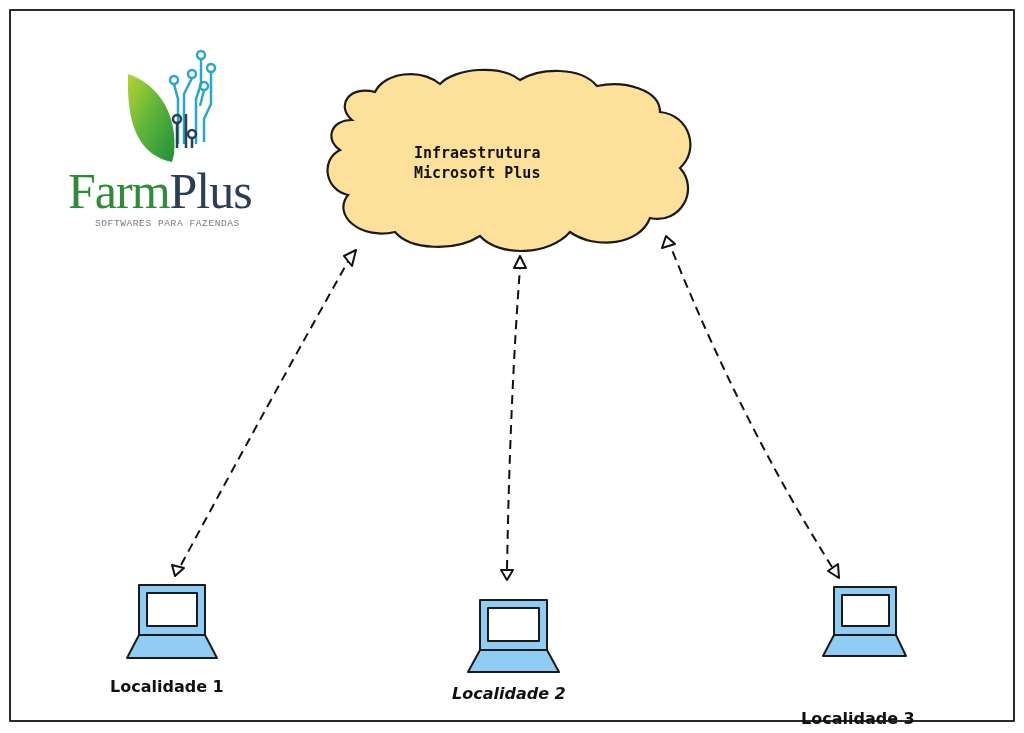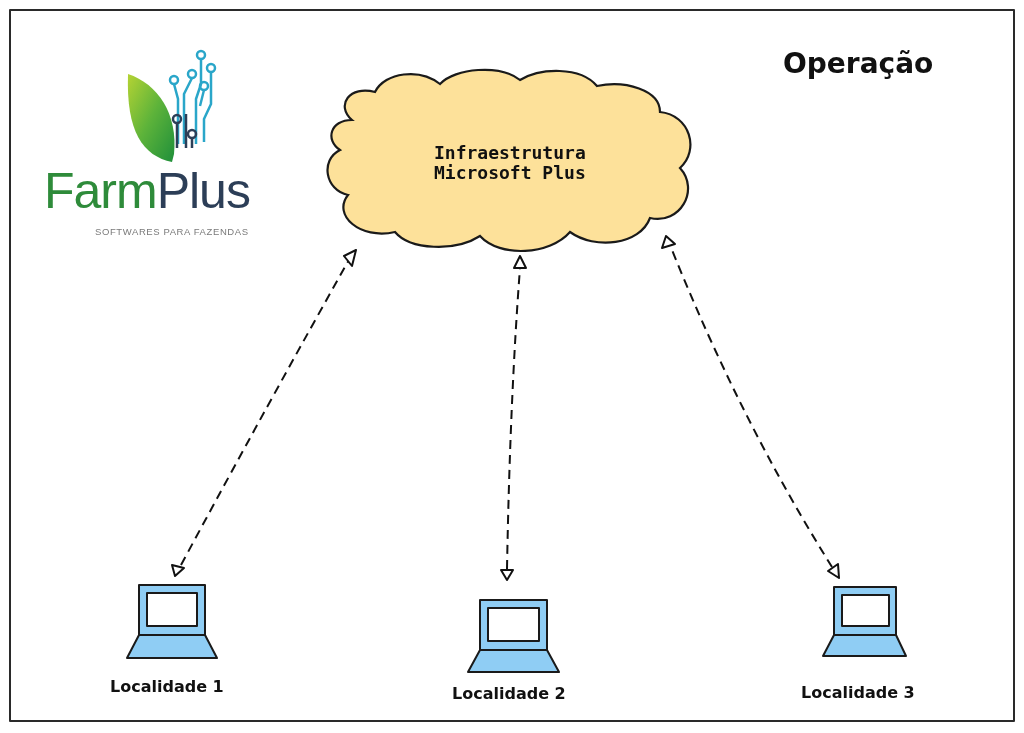--- a/index.html
+++ b/index.html
@@ -5,21 +5,21 @@
     html, body { margin: 0; padding: 0; background: #ffffff; }
     body { width: 1024px; height: 733px; position: relative; overflow: hidden; font-family: "DejaVu Sans", sans-serif; }
     .frame { position: absolute; left: 9px; top: 9px; width: 1006px; height: 713px; border: 2px solid #2a2a2a; border-radius: 1px; background: #ffffff; box-sizing: border-box; }
     svg.canvas { position: absolute; left: 0; top: 0; }
     .logo-box { position: absolute; left: 38px; top: 44px; width: 272px; height: 194px; background: #ffffff; }
     .logo-text { position: absolute; left: 60px; top: 166px; font-family: "Liberation Sans", sans-serif; font-size: 50px; letter-spacing: -1px; line-height: 1; }
     .logo-text .farm { color: #2e8b3a; }
     .logo-text .plus { color: #2c3e57; }
     .logo-sub { position: absolute; left: 95px; top: 219px; font-family: "Liberation Sans", sans-serif; font-size: 9.5px; color: #7a7a7a; letter-spacing: 0.6px; }
     .title { position: absolute; left: 783px; top: 46px; font-family: "DejaVu Sans", sans-serif; font-weight: bold; font-size: 28px; line-height: 35px; color: #111; }
-    .cloud-label { position: absolute; left: 414px; top: 143px; font-family: "DejaVu Sans Mono", monospace; font-size: 18px; font-weight: bold; line-height: 20px; color: #111; margin-left: 20px; }
+    .cloud-label { position: absolute; left: 414px; top: 143px; font-family: "DejaVu Sans Mono", monospace; font-size: 15px; font-weight: bold; line-height: 20px; color: #111; }
     .loc-label { position: absolute; font-family: "DejaVu Sans", sans-serif; font-weight: bold; font-size: 16px; color: #111; white-space: nowrap; }
   </style>
 </head>
 <body>
 
 <div class="frame"></div>
 
 <div class="logo-box">
   <svg width="272" height="194" style="position:absolute;left:0;top:0">
     <defs>
@@ -45,26 +45,25 @@
       <path d="M166,46 L162,62"></path>
     </g>
     <g stroke="#2c3e57" stroke-width="2.5" fill="none">
       <circle cx="139" cy="75" r="4"></circle>
       <circle cx="154" cy="90" r="4"></circle>
       <path d="M139,79 L139,104"></path>
       <path d="M154,94 L154,104"></path>
       <path d="M148,70 L148,104"></path>
     </g>
   </svg>
-  <div class="logo-text" style="left:6px;top:122px;"><span class="farm">Farm</span><span class="plus">Plus</span></div>
-  <div class="logo-sub" style="left:57px;top:182px;">SOFTWARES PARA FAZENDAS</div>
+  <div class="logo-text" style="left:30px;top:122px;font-family:Liberation Serif, serif;"><span class="farm">Farm</span><span class="plus">Plus</span></div>
+  <div class="logo-sub" style="left:57px;top:174px;font-family:Liberation Mono, monospace;">SOFTWARES PARA FAZENDAS</div>
 </div>
 
 <div class="title">
-  <div>Operação</div>
 </div>
 
 <svg class="canvas" width="1024" height="733">
 
   <path d="M352,120
            C335,105 350,85 375,92
            C385,72 420,68 440,84
            C455,68 500,64 520,80
            C540,68 580,66 597,86
            C625,80 660,90 660,112
@@ -110,14 +109,14 @@
     <polygon points="834,635 896,635 906,656 823,656" fill="#8fcdf4"></polygon>
   </g>
 </svg>
 
 <div class="cloud-label">
   <div>Infraestrutura</div>
   <div>Microsoft Plus</div>
 </div>
 
 <div class="loc-label" style="left:110px; top:677px;">Localidade 1</div>
-<div class="loc-label" style="left:452px; top:684px;">Localidade 2</div>
-<div class="loc-label" style="left:801px; top:683px;">Localidade 3</div>
+<div class="loc-label" style="left:452px; top:684px;font-style:italic;">Localidade 2</div>
+<div class="loc-label" style="left:801px; top:709px;">Localidade 3</div>
 
 </body></html>

